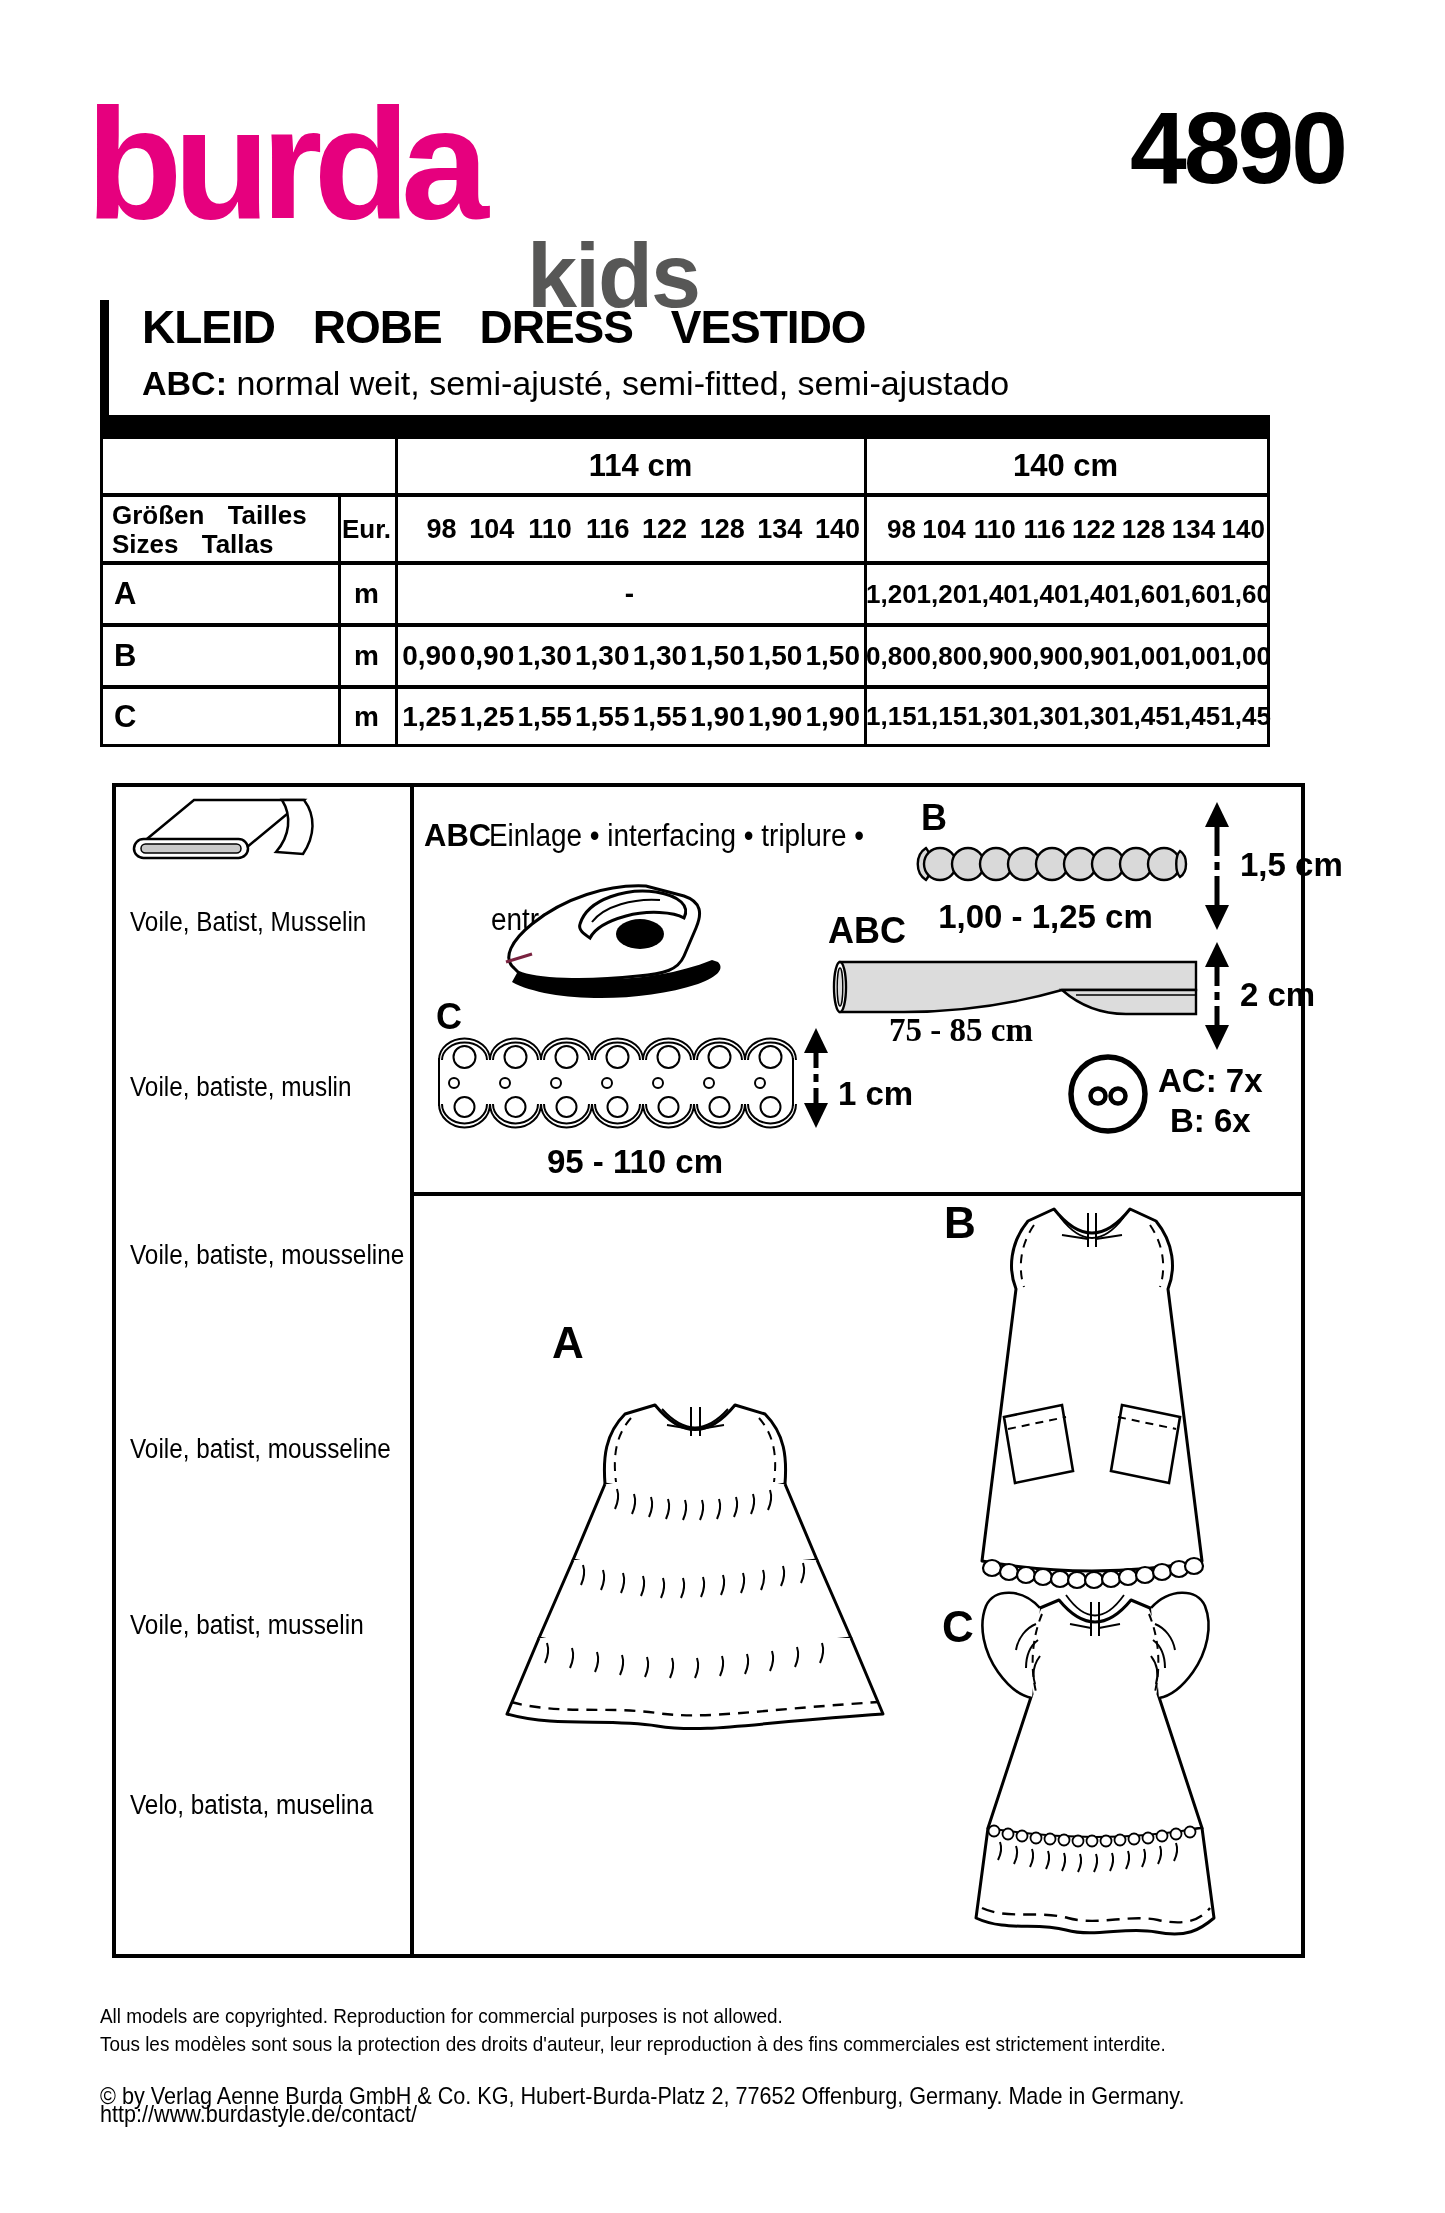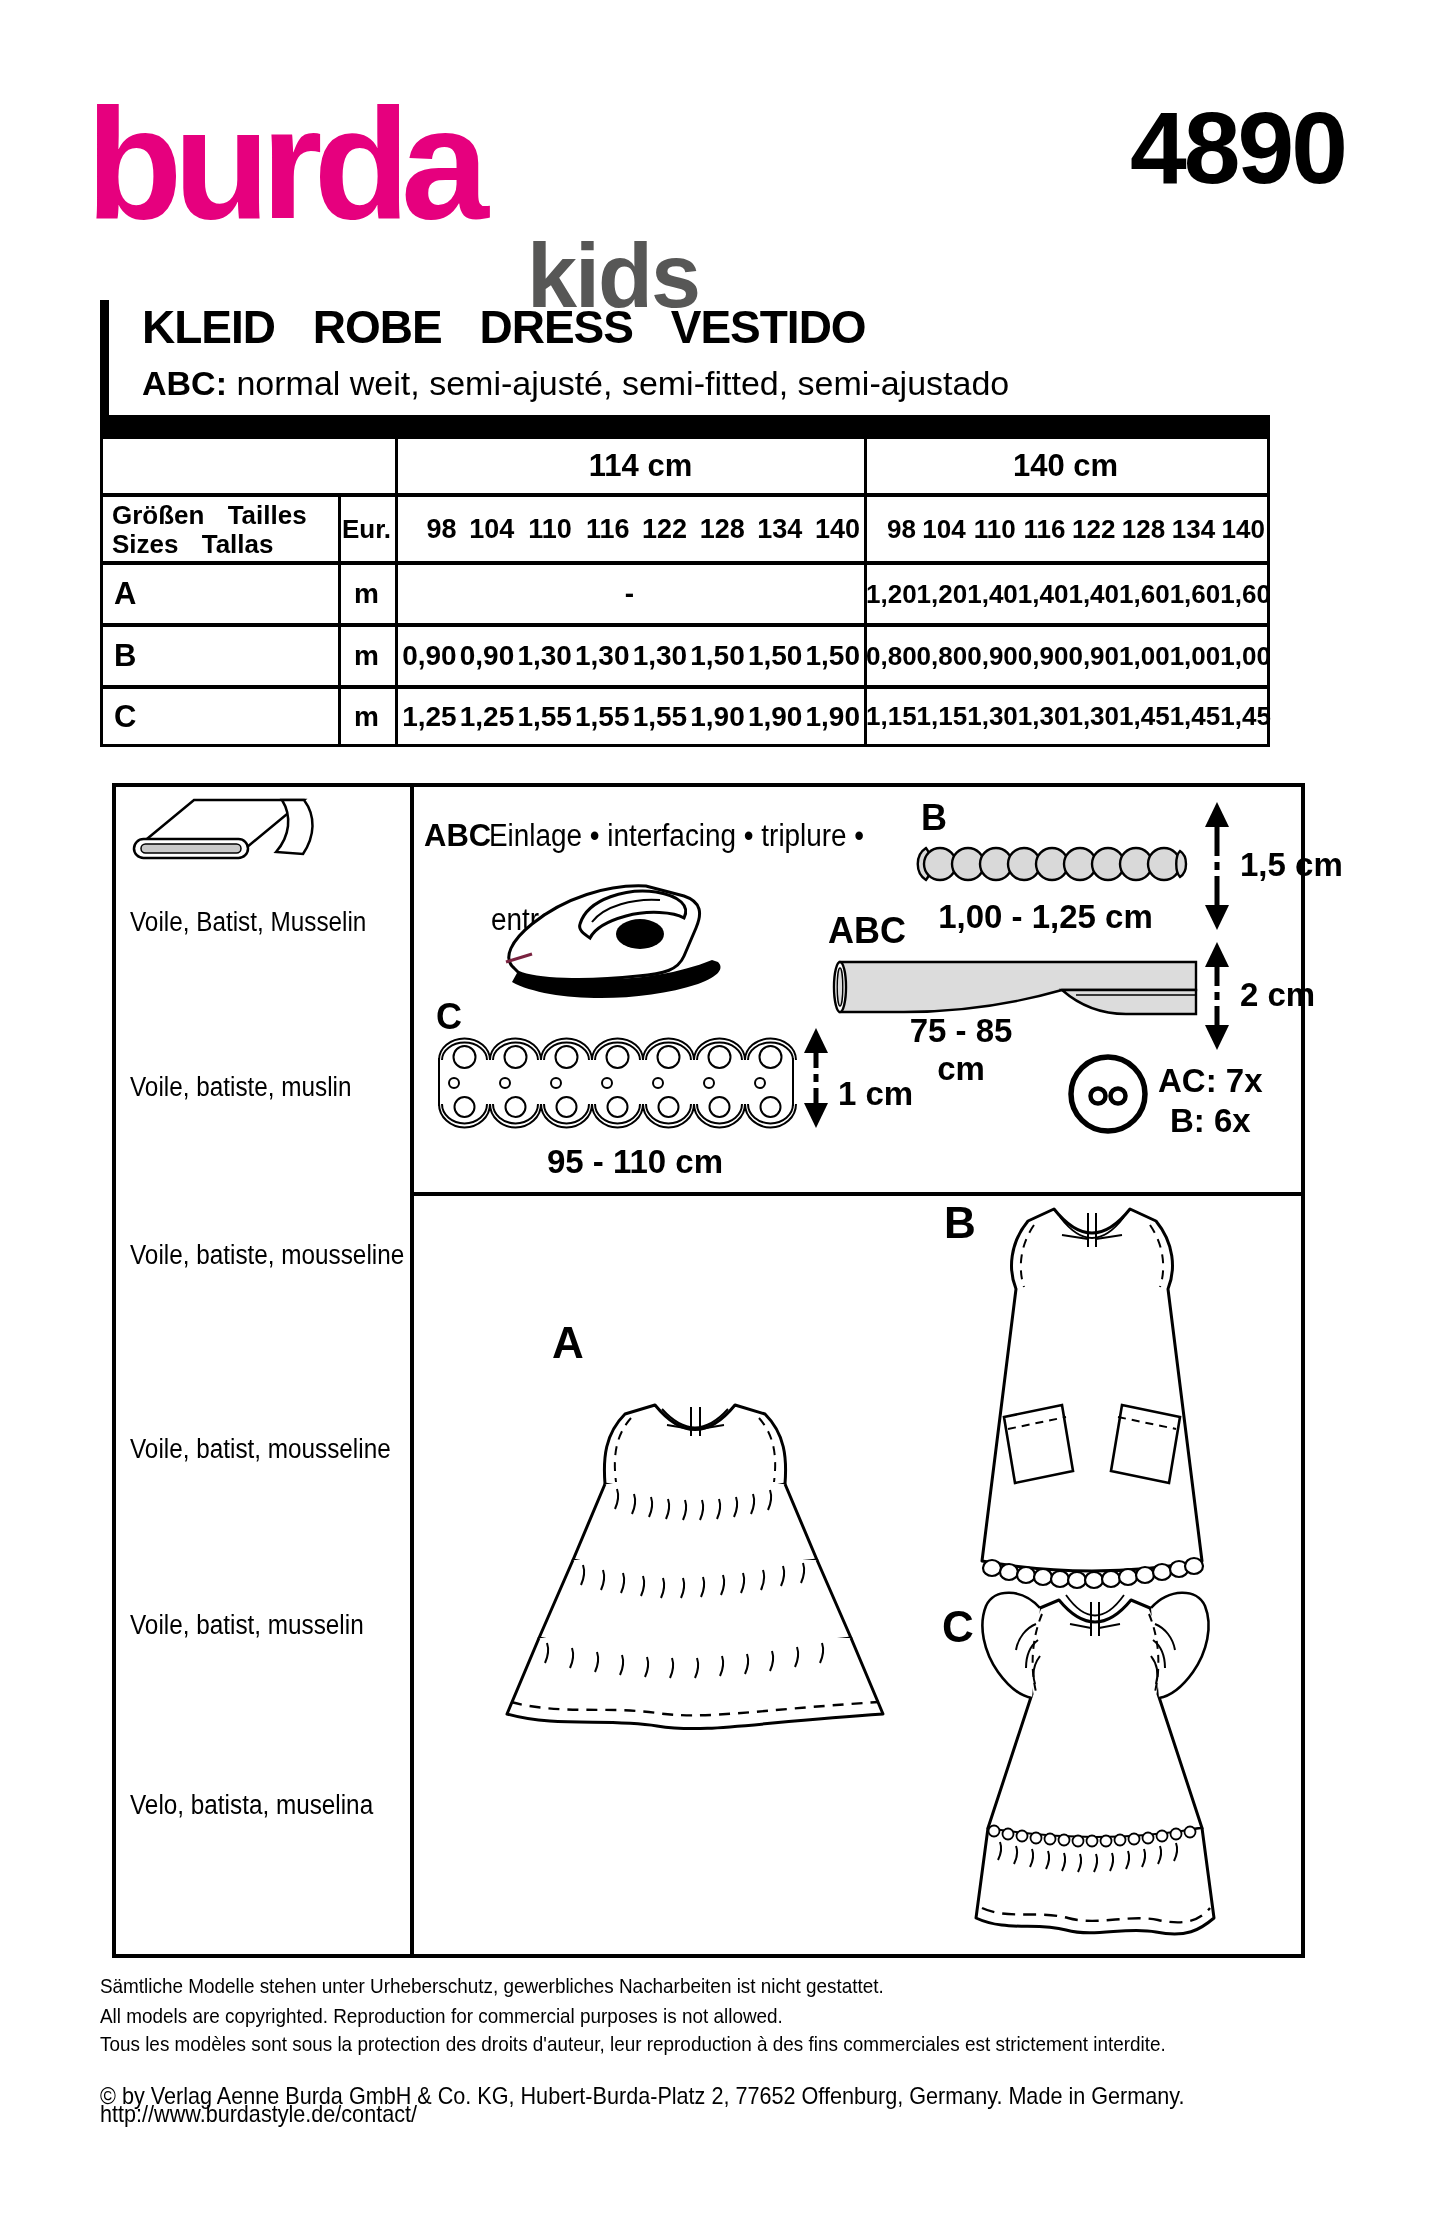--- a/index.html
+++ b/index.html
@@ -199,21 +199,21 @@
   <div class="abs b" style="left:1240px;top:846px;font-size:33px;">1,5 cm</div>
 
   <div class="abs b" style="left:828px;top:910px;font-size:36px;">ABC</div>
   <svg class="abs" style="left:826px;top:950px;" width="372" height="92" viewBox="0 0 372 92">
     <path d="M14,12 L370,12 L370,40 L236,40 C180,56 130,62 78,62 L14,62 Z" fill="#dcdcdc" stroke="#000" stroke-width="2.4"></path>
     <path d="M236,40 L370,40 L370,64 L300,64 C272,64 252,54 236,40 Z" fill="#dcdcdc" stroke="#000" stroke-width="2.4"></path>
     <line x1="250" y1="45" x2="370" y2="45" stroke="#000" stroke-width="1.6"></line>
     <ellipse cx="14" cy="37" rx="6" ry="25" fill="#fff" stroke="#000" stroke-width="2.4"></ellipse>
     <ellipse cx="14" cy="37" rx="2.8" ry="19" fill="#dcdcdc" stroke="#000" stroke-width="1.4"></ellipse>
   </svg>
-  <div class="abs b ctr" style="left:886px;top:1012px;width:150px;font-size:33px;">75 - 85 cm</div>
+  <div class="abs b ctr" style="left:886px;top:1012px;width:150px;font-size:33px;font-family:Liberation Serif, serif;">75 - 85 cm</div>
   <svg class="abs" style="left:1201px;top:940px;" width="32" height="112" viewBox="0 0 32 112">
     <polygon points="16,2 4,27 28,27"></polygon>
       <line x1="16" y1="26" x2="16" y2="46" stroke="#000" stroke-width="5"></line>
     <line x1="16" y1="52" x2="16" y2="60" stroke="#000" stroke-width="5"></line>
     <line x1="16" y1="66" x2="16" y2="86" stroke="#000" stroke-width="5"></line>
       <polygon points="16,110 4,85 28,85"></polygon>
   </svg>
   <div class="abs b" style="left:1240px;top:976px;font-size:33px;">2 cm</div>
 
   <div class="abs b" style="left:436px;top:996px;font-size:36px;">C</div>
@@ -400,19 +400,18 @@
         <use href="#gaC" x="158" y="276"></use>
         <use href="#gaC" x="174" y="275"></use>
         <use href="#gaC" x="190" y="273"></use>
         <use href="#gaC" x="206" y="271"></use>
         <use href="#gaC" x="222" y="268"></use>
         <use href="#gaC" x="238" y="265"></use>
     </g>
     <path d="M44,330 C70,342 100,332 130,340 C160,348 190,336 220,342 C248,348 262,342 272,330" fill="none" stroke="#000" stroke-width="2.4" stroke-dasharray="13,8"></path>
   </svg>
 
-  <div class="abs" style="left:100px;top:1974px;font-size:21px;"><span class="cx90">Sämtliche Modelle stehen unter Urheberschutz, gewerbliches Nacharbeiten ist nicht gestattet.</span></div>
   <div class="abs" style="left:100px;top:2004px;font-size:21px;"><span class="cx90">All models are copyrighted. Reproduction for commercial purposes is not allowed.</span></div>
   <div class="abs" style="left:100px;top:2032px;font-size:21px;"><span class="cx90">Tous les modèles sont sous la protection des droits d'auteur, leur reproduction à des fins commerciales est strictement interdite.</span></div>
   <div class="abs" style="left:100px;top:2064px;font-size:24px;margin-top:18px;"><span class="cx90">© by Verlag Aenne Burda GmbH &amp; Co. KG, Hubert-Burda-Platz 2, 77652 Offenburg, Germany. Made in Germany.</span></div>
   <div class="abs" style="left:100px;top:2100px;font-size:24px;"><span class="cx90">http://www.burdastyle.de/contact/</span></div>
 
 </div>
 
 </body></html>

